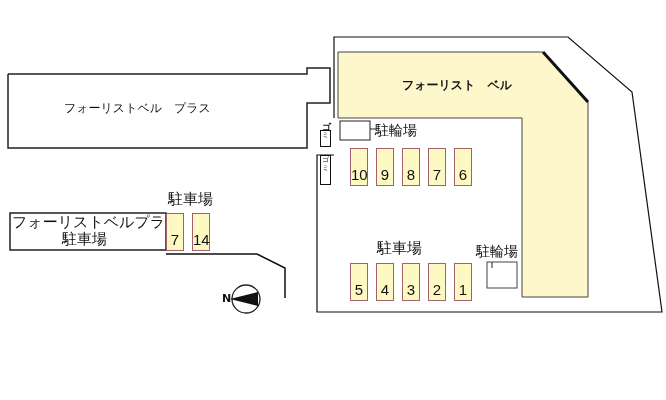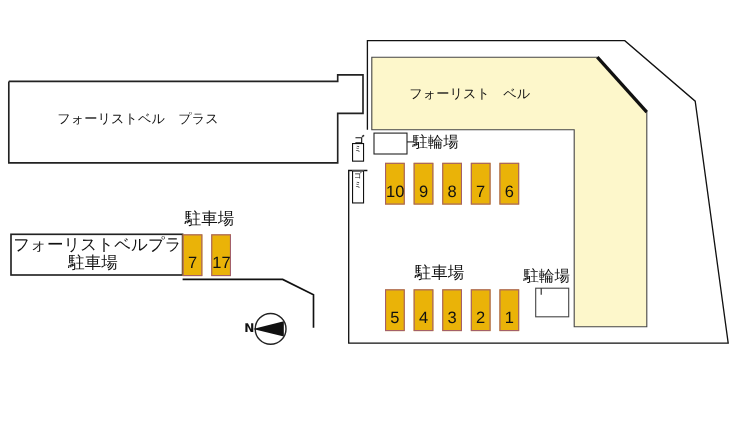--- a/index.html
+++ b/index.html
@@ -2,21 +2,21 @@
 <html><head>
 <meta charset="utf-8">
 <style>
   html,body{margin:0;padding:0;background:#fff;}
   body{width:666px;height:400px;position:relative;overflow:hidden;font-family:"DejaVu Sans",sans-serif;}
   svg{position:absolute;left:0;top:0;}
   .lbl{position:absolute;color:#111;white-space:nowrap;line-height:1;}
   .bldg-name{font-size:12px;}
   .park-title{font-size:15px;}
   .bike-title{font-size:14px;font-weight:normal;}
-  .slot{position:absolute;width:18px;height:38px;background:#eab308;border:1px solid #a3606a;box-sizing:border-box;}
+  .slot{position:absolute;width:18px;height:38px;background:#fef9c3;border:1px solid #a3606a;box-sizing:border-box;}
   .slot span{position:absolute;bottom:2px;left:0;right:0;text-align:center;font-family:"Liberation Sans",sans-serif;font-size:15px;color:#111;}
   .bin{position:absolute;width:11px;height:21px;border:1.5px solid #111;box-sizing:border-box;background:#fff;font-size:7px;line-height:8px;text-align:center;color:#111;}
   .bin-top{position:absolute;font-size:9px;font-weight:bold;color:#111;}
 </style>
 </head>
 <body>
 
 <svg width="666" height="400">
 
   <polyline points="334,118 334,37 568,37 632,92 662,312 317,312 317,155 334,155" fill="none" stroke="#111" stroke-width="1.2"></polyline>
@@ -33,32 +33,32 @@
   <rect x="340" y="121" width="30" height="19" fill="#fff" stroke="#222" stroke-width="1"></rect>
   <line x1="370" y1="129" x2="376" y2="129" stroke="#222" stroke-width="1"></line>
 
   <rect x="487" y="262" width="30" height="26" fill="#fff" stroke="#444" stroke-width="1"></rect>
   <line x1="492" y1="262" x2="492" y2="268" stroke="#222" stroke-width="1"></line>
 
   <circle cx="246" cy="299" r="14" fill="#fff" stroke="#222" stroke-width="1.3"></circle>
   <polygon points="230,299 258,292 258,306" fill="#111"></polygon>
 </svg>
 
-<div class="lbl bldg-name" style="left:372px;top:79px;">フォーリスト　ベル</div>
-<div class="lbl bldg-name" style="left:52px;top:102px;">フォーリストベル　プラス</div>
+<div class="lbl bldg-name" style="left:402px;top:79px;font-weight:bold;">フォーリスト　ベル</div>
+<div class="lbl bldg-name" style="left:64px;top:102px;">フォーリストベル　プラス</div>
 
 <div class="lbl" style="left:12px;top:215px;font-size:15px;">フォーリストベルプラス</div>
 <div class="lbl" style="left:62px;top:232px;font-size:15px;">駐車場</div>
 
 <div class="lbl park-title" style="left:168px;top:192px;">駐車場</div>
 <div class="slot" style="left:166px;top:213px;">
     <span>7</span>
   </div>
 <div class="slot" style="left:192px;top:213px;">
-    <span>17</span>
+    <span>14</span>
   </div>
 
 <div class="lbl bike-title" style="left:375px;top:123px;">駐輪場</div>
 <div class="slot" style="left:350px;top:148px;">
     <span>10</span>
   </div>
 <div class="slot" style="left:376px;top:148px;">
     <span>9</span>
   </div>
 <div class="slot" style="left:402px;top:148px;">

